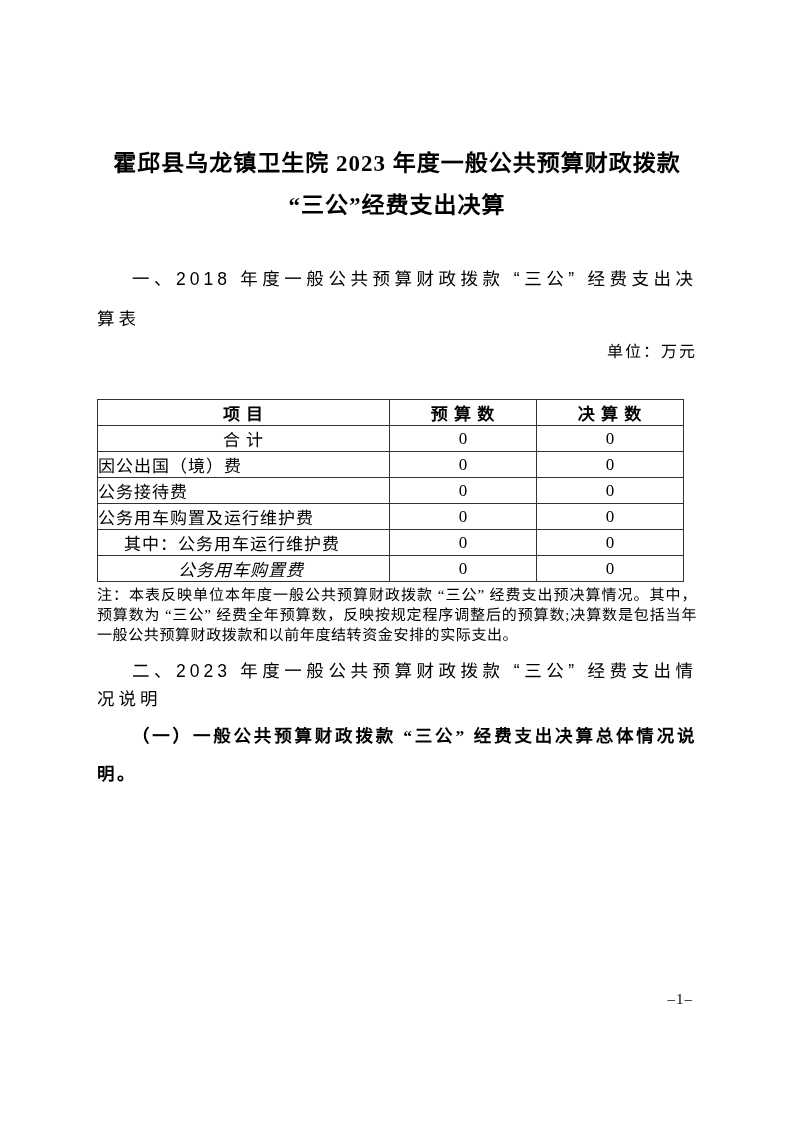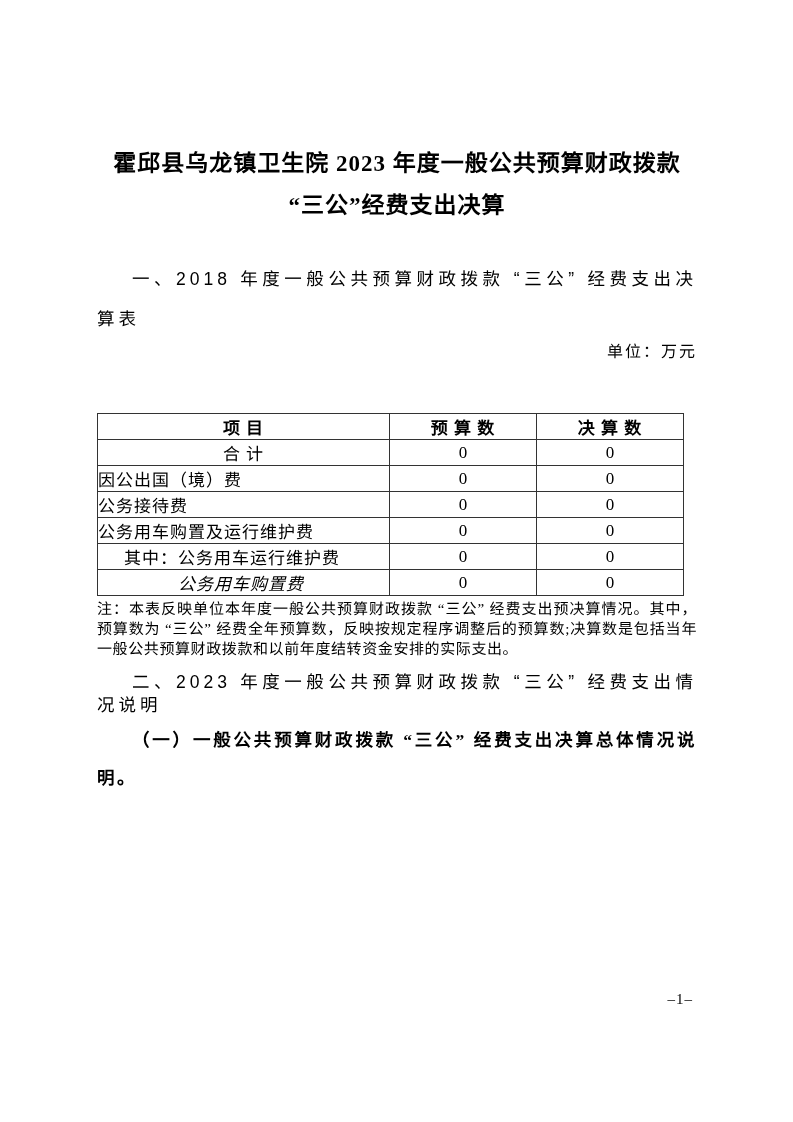--- a/index.html
+++ b/index.html
@@ -33,21 +33,21 @@
   }
   .sec-heading.first { margin-top: 32px; }
   .unit-line {
     text-align: right;
     font-size: 16px;
     line-height: 26px;
     letter-spacing: 2px;
   }
   table.expense {
     border-collapse: collapse;
-    margin-top: 48px;
+    margin-top: 34px;
     width: 586px;
     table-layout: fixed;
   }
   table.expense th, table.expense td {
     border: 1px solid #333333;
     height: 26px;
     font-size: 17px;
     padding: 0;
     vertical-align: middle;
   }
@@ -62,21 +62,21 @@
   tr.total-row td.item { text-align: center; padding-left: 0; }
   td.item.indent-1 { padding-left: 26px; }
   td.item.indent-2 { padding-left: 80px; font-style: italic; }
   .note {
     font-size: 15px;
     line-height: 20px;
     text-align: justify;
     margin-top: 3px;
     letter-spacing: 0.6px;
   }
-  .sec-heading.second { margin-top: 12px; line-height: 23px; }
+  .sec-heading.second { margin-top: 12px; line-height: 28px; }
   .subsec-heading {
     font-weight: bold;
     font-size: 17.5px;
     line-height: 38px;
     letter-spacing: 2.5px;
     text-indent: 2em;
     text-align: justify;
     margin-top: 4px;
   }
   .body-para {

